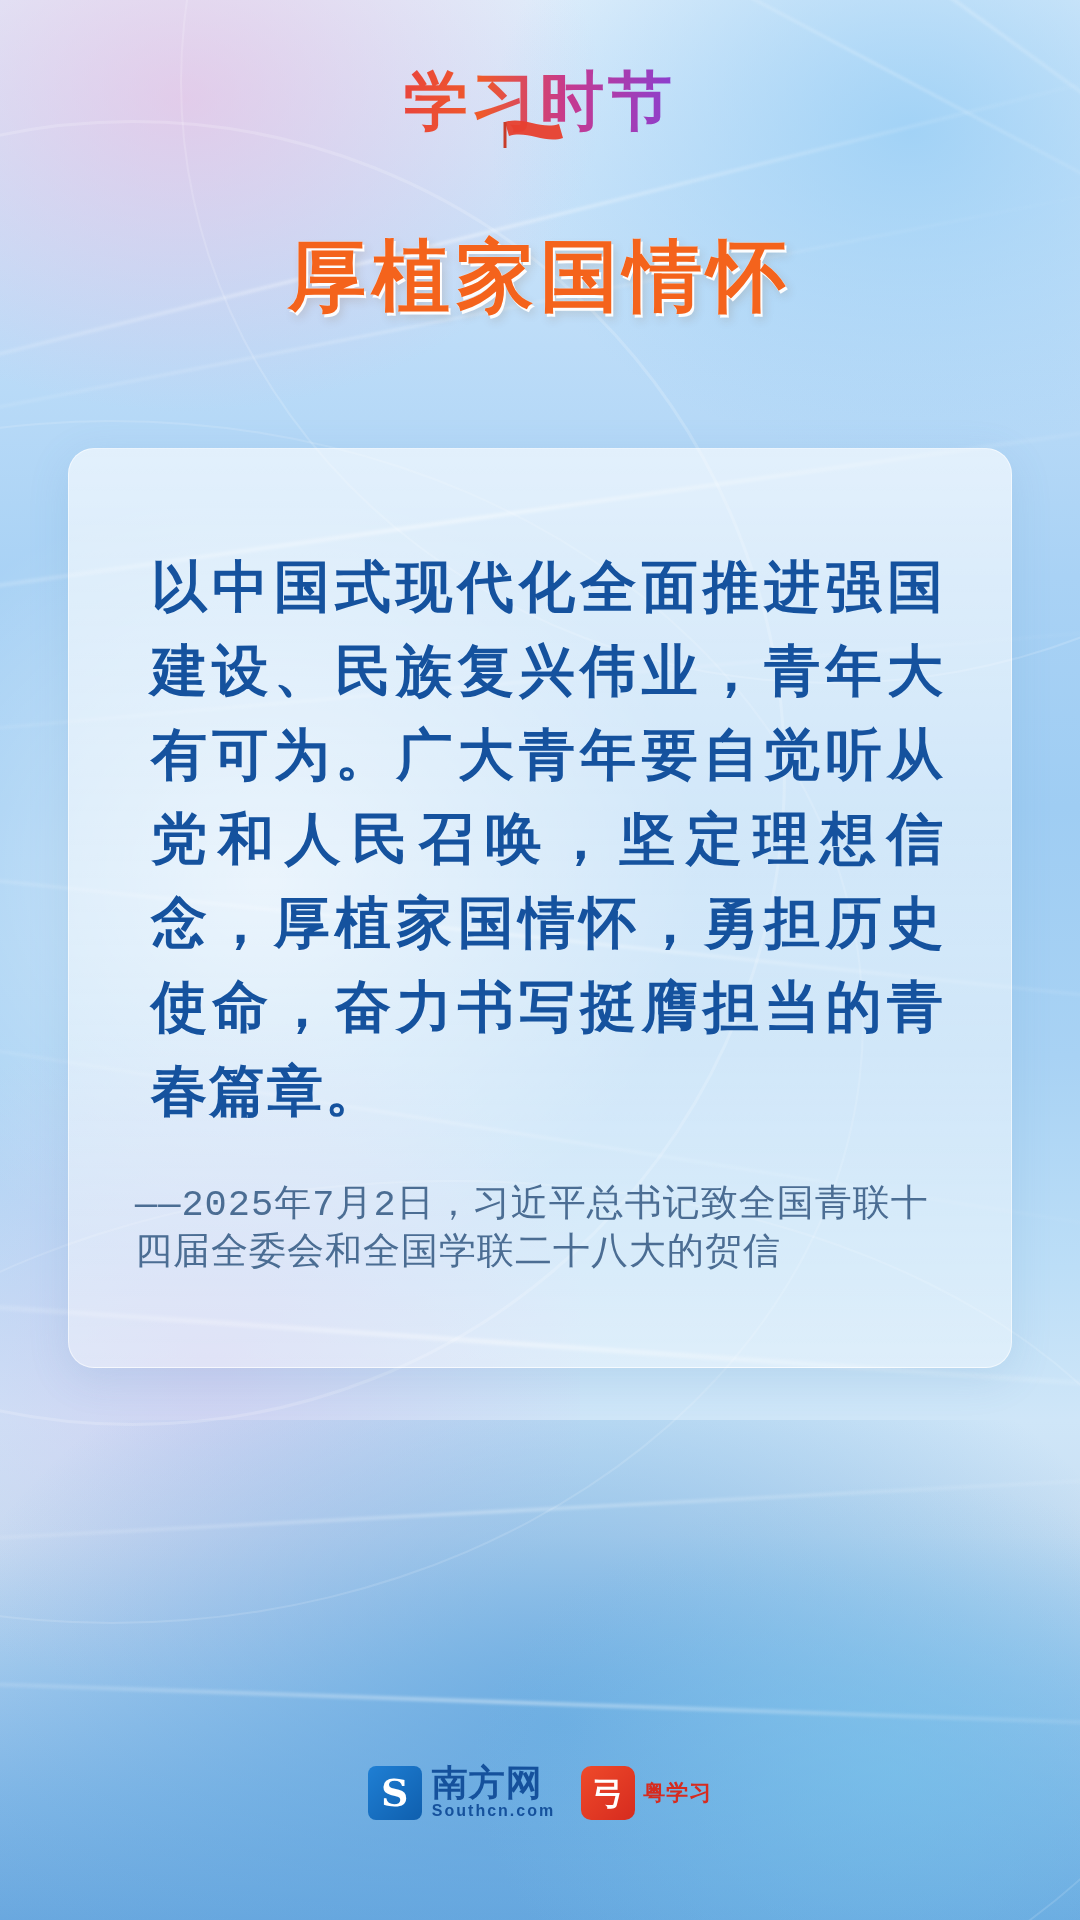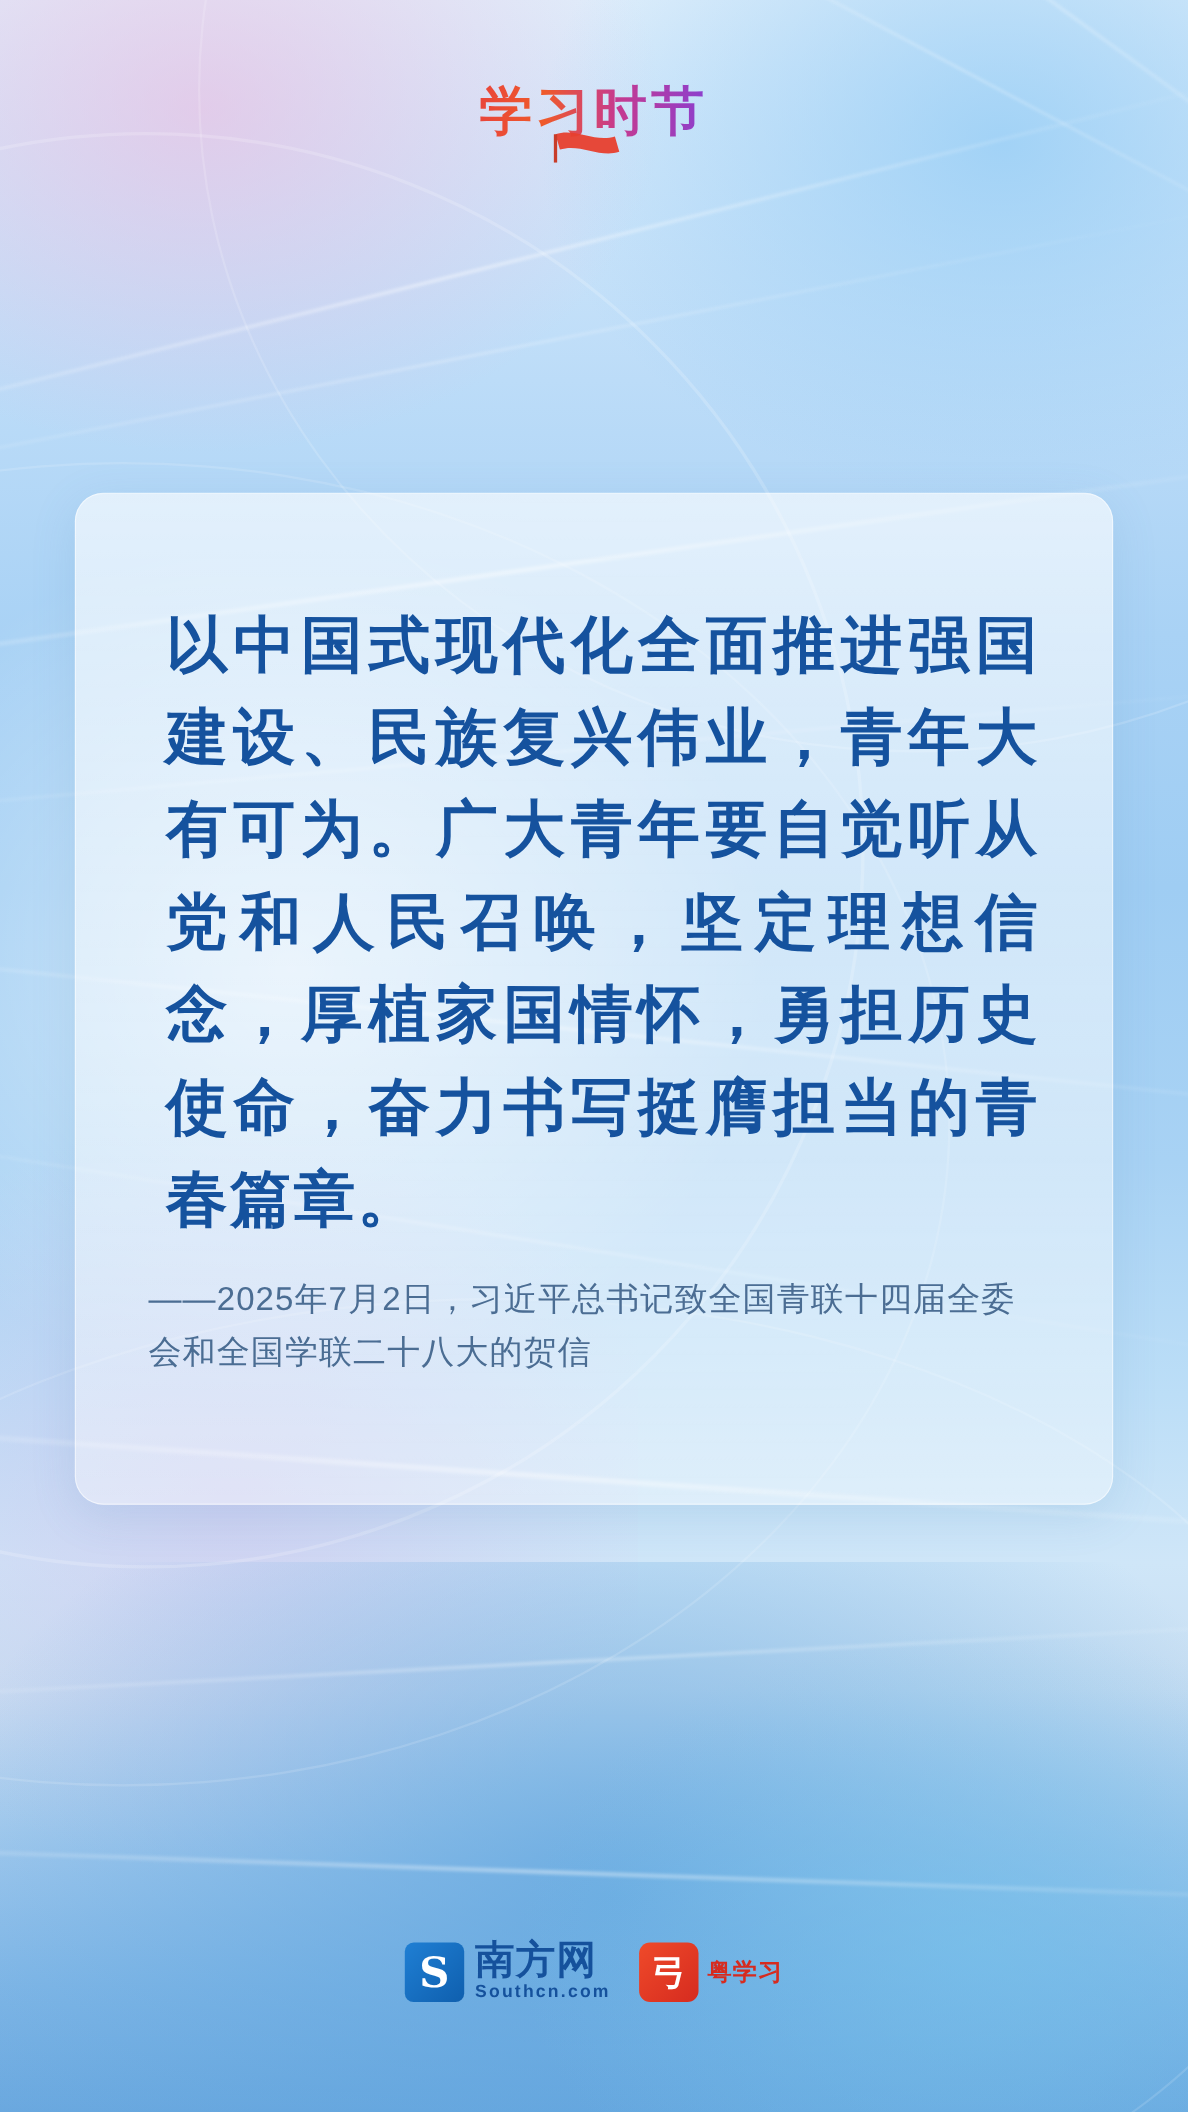--- a/index.html
+++ b/index.html
@@ -107,21 +107,21 @@
     top: 62px;
     left: 0;
     width: 100%;
     text-align: center;
     height: 78px;
   }
   .brand-title {
     display: inline-block;
     position: relative;
     font-family: "DejaVu Sans", "Liberation Sans", sans-serif;
-    font-size: 48px;
+    font-size: 64px;
     font-weight: bold;
     letter-spacing: 4px;
     background: linear-gradient(90deg, #e9453b 0%, #ef5a2a 28%, #c63a8f 60%, #8a3fd0 100%);
     -webkit-background-clip: text;
     background-clip: text;
     color: transparent;
     line-height: 78px;
   }
   .brand-flag {
     position: absolute;
@@ -173,23 +173,23 @@
     font-size: 56px;
     font-weight: bold;
     line-height: 84px;
     color: #15529e;
     letter-spacing: 2px;
     text-align: justify;
     text-align-last: left;
     margin-left: 16px;
   }
   .quote-source {
-    margin-top: 25px;
-    font-family: Liberation Sans, sans-serif;
-    font-size: 30px;
+    margin-top: 48px;
+    font-family: Liberation Mono, monospace;
+    font-size: 37px;
     line-height: 48px;
     color: #4b6d93;
     letter-spacing: 1px;
   }
 
   
   .footer {
     position: absolute;
     bottom: 96px;
     left: 0;
@@ -276,20 +276,21 @@
 
   <div class="brand">
     <div class="brand-title">学习时节</div>
     <svg class="brand-flag" viewBox="0 0 78 30">
       <path d="M4 4 C22 -2, 40 12, 58 6 L62 20 C44 26, 26 12, 8 18 Z" fill="#e8402f"></path>
       <path d="M4 4 L4 30" stroke="#c8341f" stroke-width="3" fill="none"></path>
     </svg>
   </div>
 
   <div class="headline">
+    <div class="headline-line">厚植家国情怀</div>
   </div>
 
   <div class="card">
     <div class="quote-text">以中国式现代化全面推进强国建设、民族复兴伟业，青年大有可为。广大青年要自觉听从党和人民召唤，坚定理想信念，厚植家国情怀，勇担历史使命，奋力书写挺膺担当的青春篇章。</div>
     <div class="quote-source">——2025年7月2日，习近平总书记致全国青联十四届全委会和全国学联二十八大的贺信</div>
   </div>
 
   <div class="footer">
     <div class="logo-southcn">
       <div class="mark">S</div>

